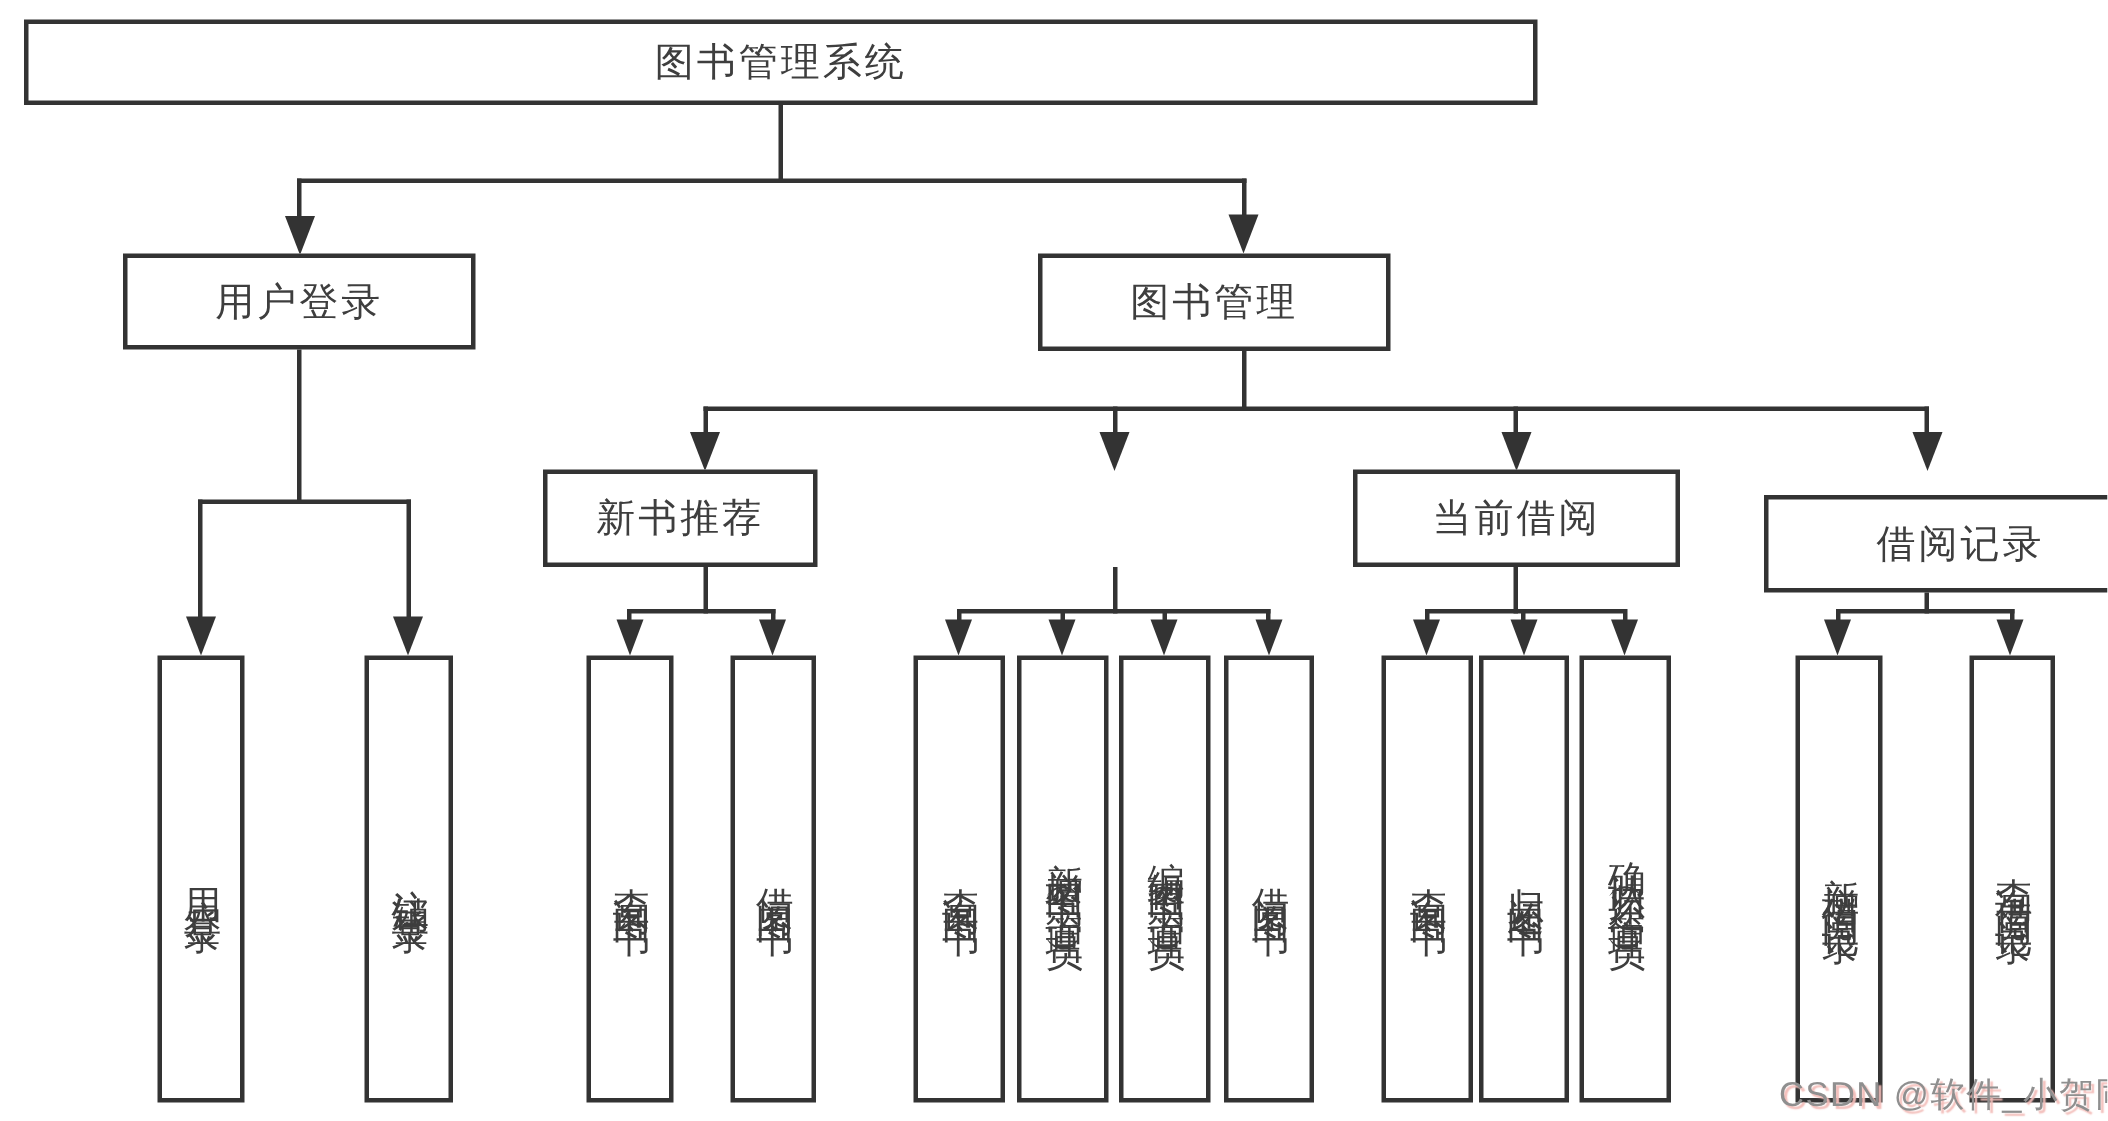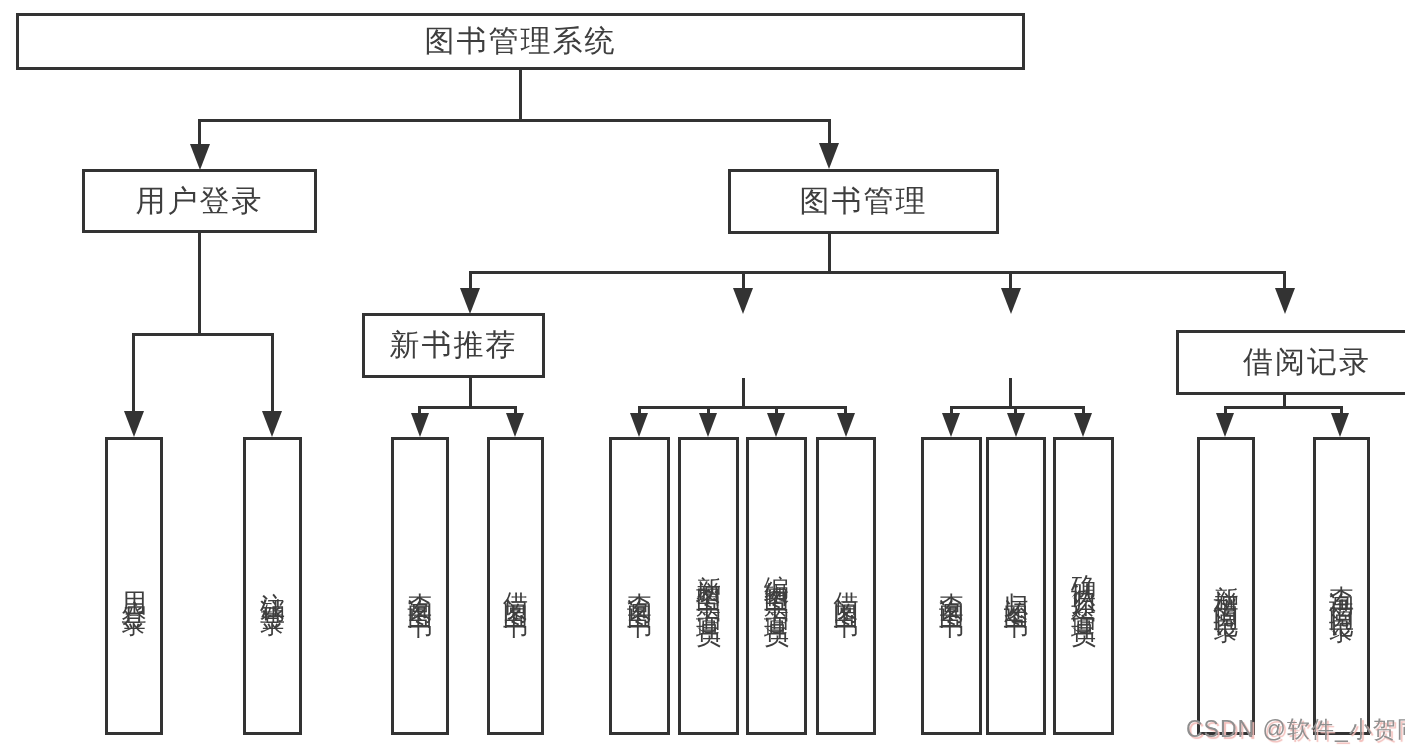--- a/index.html
+++ b/index.html
@@ -9,21 +9,21 @@
   }
   
   .vl{position:absolute;width:3px;background:#333333;}
   .hl{position:absolute;height:3px;background:#333333;}
   .ah{position:absolute;width:0;height:0;border-left:10px solid transparent;
       border-right:10px solid transparent;border-top:26px solid #333333;}
   .ah.sm{border-left-width:9px;border-right-width:9px;border-top-width:24px;}
   
   .box{position:absolute;box-sizing:border-box;background:#ffffff;border:3px solid #333333;
        display:flex;align-items:center;justify-content:center;color:#3e3e3e;z-index:2;}
-  .hlabel{font-size:30px;letter-spacing:2px;white-space:nowrap;}
+  .hlabel{font-size:26px;letter-spacing:2px;white-space:nowrap;}
   .vtext{writing-mode:vertical-rl;text-orientation:mixed;font-size:25px;line-height:1;
          letter-spacing:7px;white-space:nowrap;}
   .lines{position:absolute;left:0;top:0;width:0;height:0;}
   
   #watermark{
     position:absolute;left:1186px;top:714px;z-index:5;font-size:23px;
     color:#8f8f8f;letter-spacing:1px;white-space:nowrap;
     text-shadow:2px 2px 1px #f3bdb9;
   }
 </style>
@@ -105,26 +105,29 @@
     <div class="ah sm" style="left:1331px;top:413px"></div>
   </div>
 
   <div class="box" style="left:16px;top:13px;width:1009px;height:57px">
     <span class="hlabel">图书管理系统</span>
   </div>
 
   <div class="box" style="left:82px;top:169px;width:235px;height:64px">
     <span class="hlabel">用户登录</span>
   </div>
-  <div class="box" style="left:728px;top:169px;width:271px;height:65px">
+  <div class="box" style="left:692px;top:169px;width:235px;height:65px">
     <span class="hlabel">图书管理</span>
   </div>
 
   <div class="box" style="left:362px;top:313px;width:183px;height:65px">
     <span class="hlabel">新书推荐</span>
+  </div>
+  <div class="box" style="left:902px;top:313px;width:218px;height:65px">
+    <span class="hlabel">当前借阅</span>
   </div>
   <div class="box" style="left:1176px;top:330px;width:262px;height:65px">
     <span class="hlabel">借阅记录</span>
   </div>
 
   <div class="box vbox" style="left:105px;top:437px;width:58px;height:298px">
     <span class="vtext">用户登录</span>
   </div>
   <div class="box vbox" style="left:243px;top:437px;width:59px;height:298px">
     <span class="vtext">注销登录</span>

